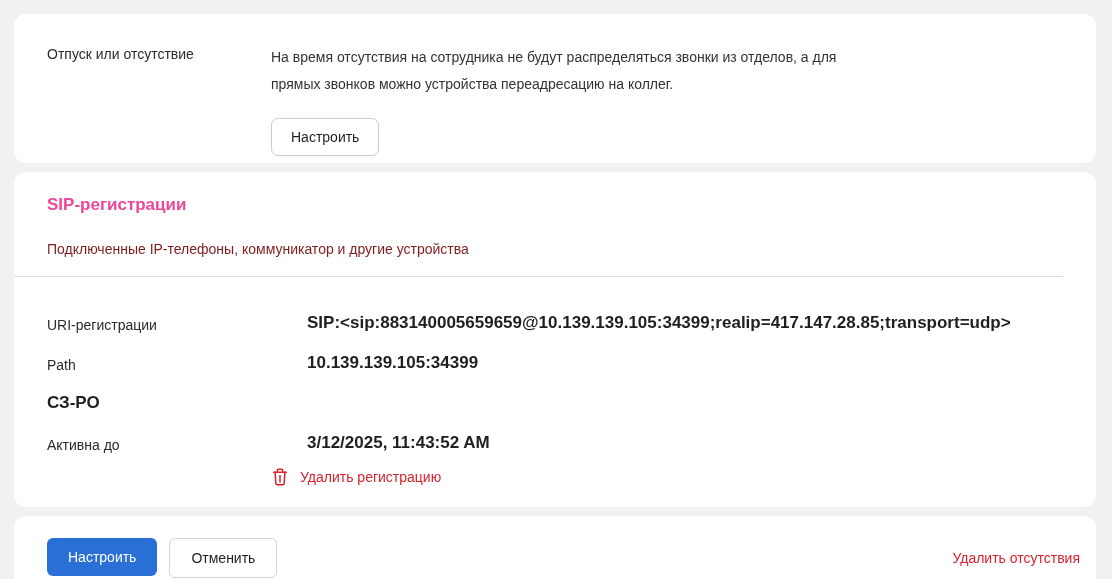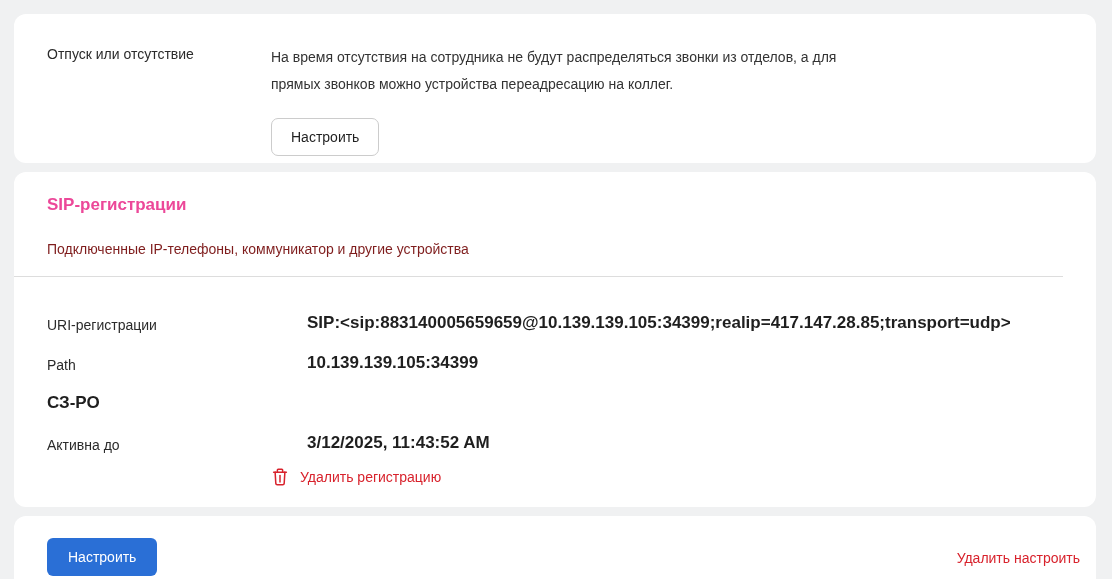--- a/index.html
+++ b/index.html
@@ -175,14 +175,15 @@
         <path d="M5.5 6.5l.9 15a2 2 0 0 0 2 1.9h7.2a2 2 0 0 0 2-1.9l.9-15"></path>
         <path d="M12 11v8.5"></path>
       </svg>
       <span class="danger-text">Удалить регистрацию</span>
     </div>
   </div>
 </section>
 
 <section class="card footer-card">
   <button class="btn-primary">Настроить</button>
-  <span class="delete-employee" style="align-self:flex-start; margin-top:12px;">Удалить настроить</span>
+  <button class="btn-cancel">Отменить</button>
+  <span class="delete-employee" style="align-self:flex-start; margin-top:12px;">Удалить отсутствия</span>
 </section>
 
 </body></html>

